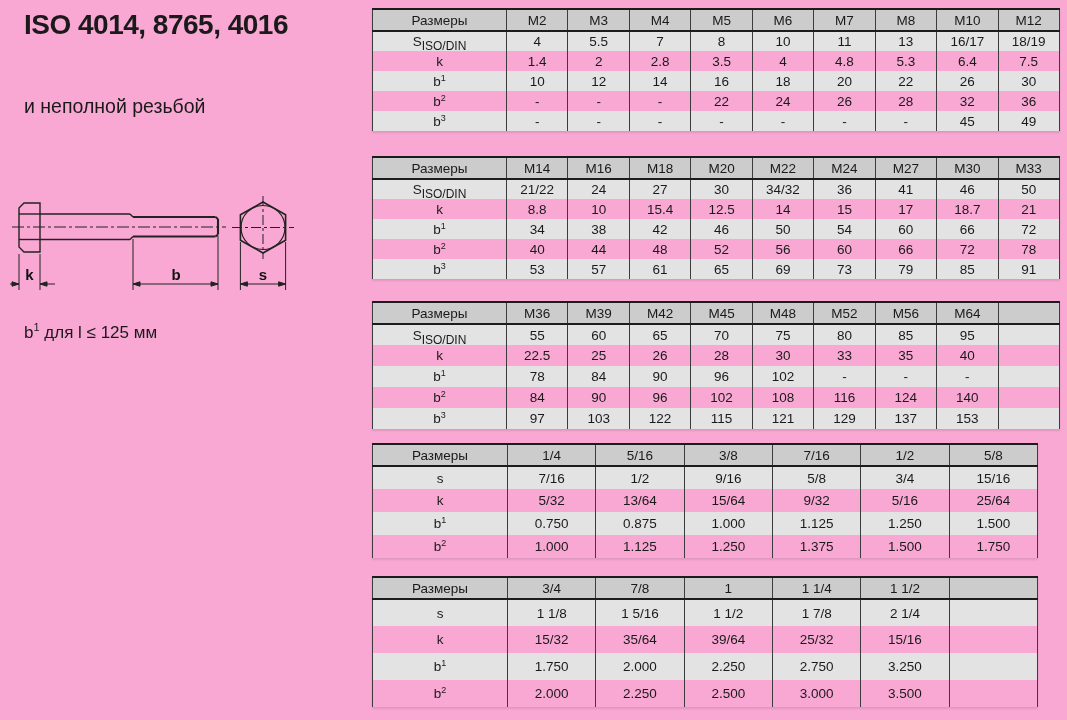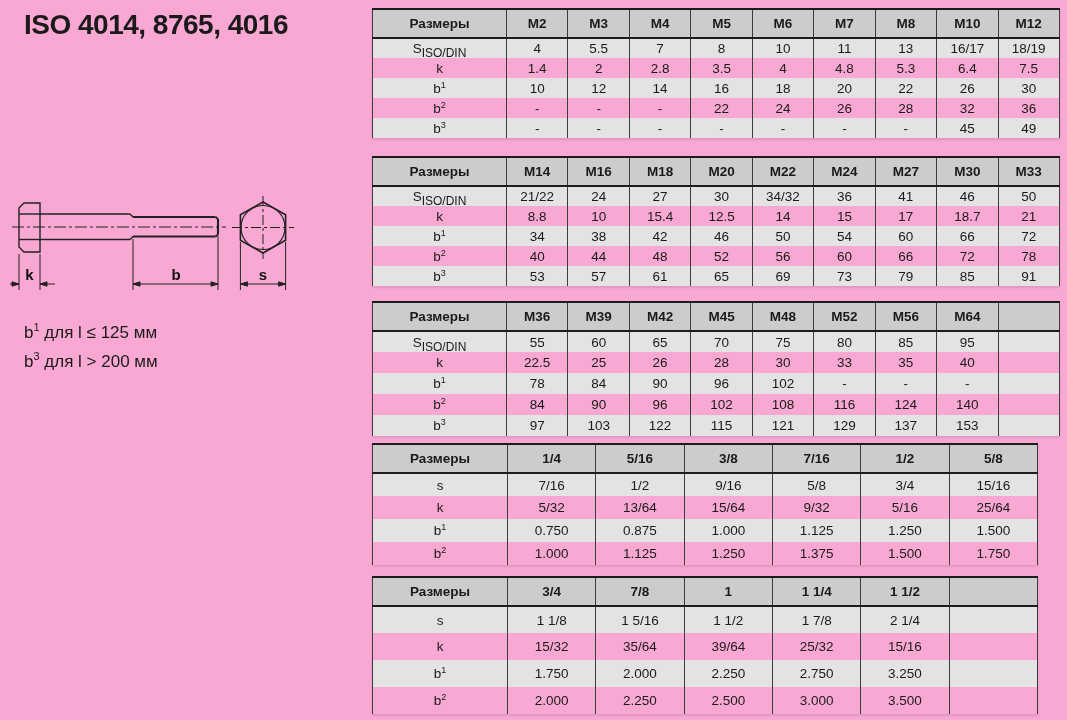--- a/index.html
+++ b/index.html
@@ -37,21 +37,21 @@
   }
   table.tbl th, table.tbl td{
     border-left:1px solid var(--grid);
     text-align:center;vertical-align:middle;padding:0 2px;
     white-space:nowrap;overflow:hidden;
   }
   table.tbl th:first-child, table.tbl td:first-child{border-left:none;}
   table.tbl thead th{
     background:var(--header-bg);
     border-bottom:2px solid var(--heavy);
-    font-weight:bold;height:29px;
+    font-weight:normal;height:22px;
   }
   table.tbl tbody tr:nth-child(odd) td{background:var(--row-alt);}
   table.tbl sup{font-size:9px;line-height:0;}
   table.tbl sub{font-size:12px;line-height:0;}
 
   .tbl1{left:372px;top:8px;width:688px;}
   .tbl2{left:372px;top:156px;width:688px;}
   .tbl3{left:372px;top:301px;width:688px;}
   .tbl4{left:372px;top:443px;width:666px;}
   .tbl5{left:372px;top:576px;width:666px;}
@@ -65,20 +65,21 @@
 </head>
 <body>
 
 <div class="page">
 
   <div class="title">
     <div>ISO 4014, 8765, 4016</div>
   </div>
 
   <div class="subtitle">
+    <div>и неполной резьбой</div>
   </div>
 
   <svg class="drawing" width="300" height="112" viewBox="0 0 300 112">
     <g stroke="#222" fill="none" stroke-width="1.4">
 
       <polygon points="9,16 14,11 30,11 30,60 14,60 9,55"></polygon>
       <line x1="9" y1="22" x2="30" y2="22"></line>
       <line x1="9" y1="47.5" x2="30" y2="47.5"></line>
 
       <line x1="30" y1="22" x2="120" y2="22"></line>
@@ -127,21 +128,20 @@
     </g>
     <g font-family="Liberation Sans, sans-serif" font-size="15" font-weight="bold" fill="#111" text-anchor="middle">
       <text x="19.5" y="88">k</text>
       <text x="166" y="88">b</text>
       <text x="253" y="88">s</text>
     </g>
   </svg>
 
   <div class="notes">
     <div><span>b</span><sup>1</sup><span> для l ≤ 125 мм</span></div>
-    <div><span>b</span><sup>3</sup><span> для l &gt; 200 мм</span></div>
   </div>
 
   <table class="tbl tbl1">
       <colgroup>
         <col style="width: 134px;">
         <col>
         <col>
         <col>
         <col>
         <col>

